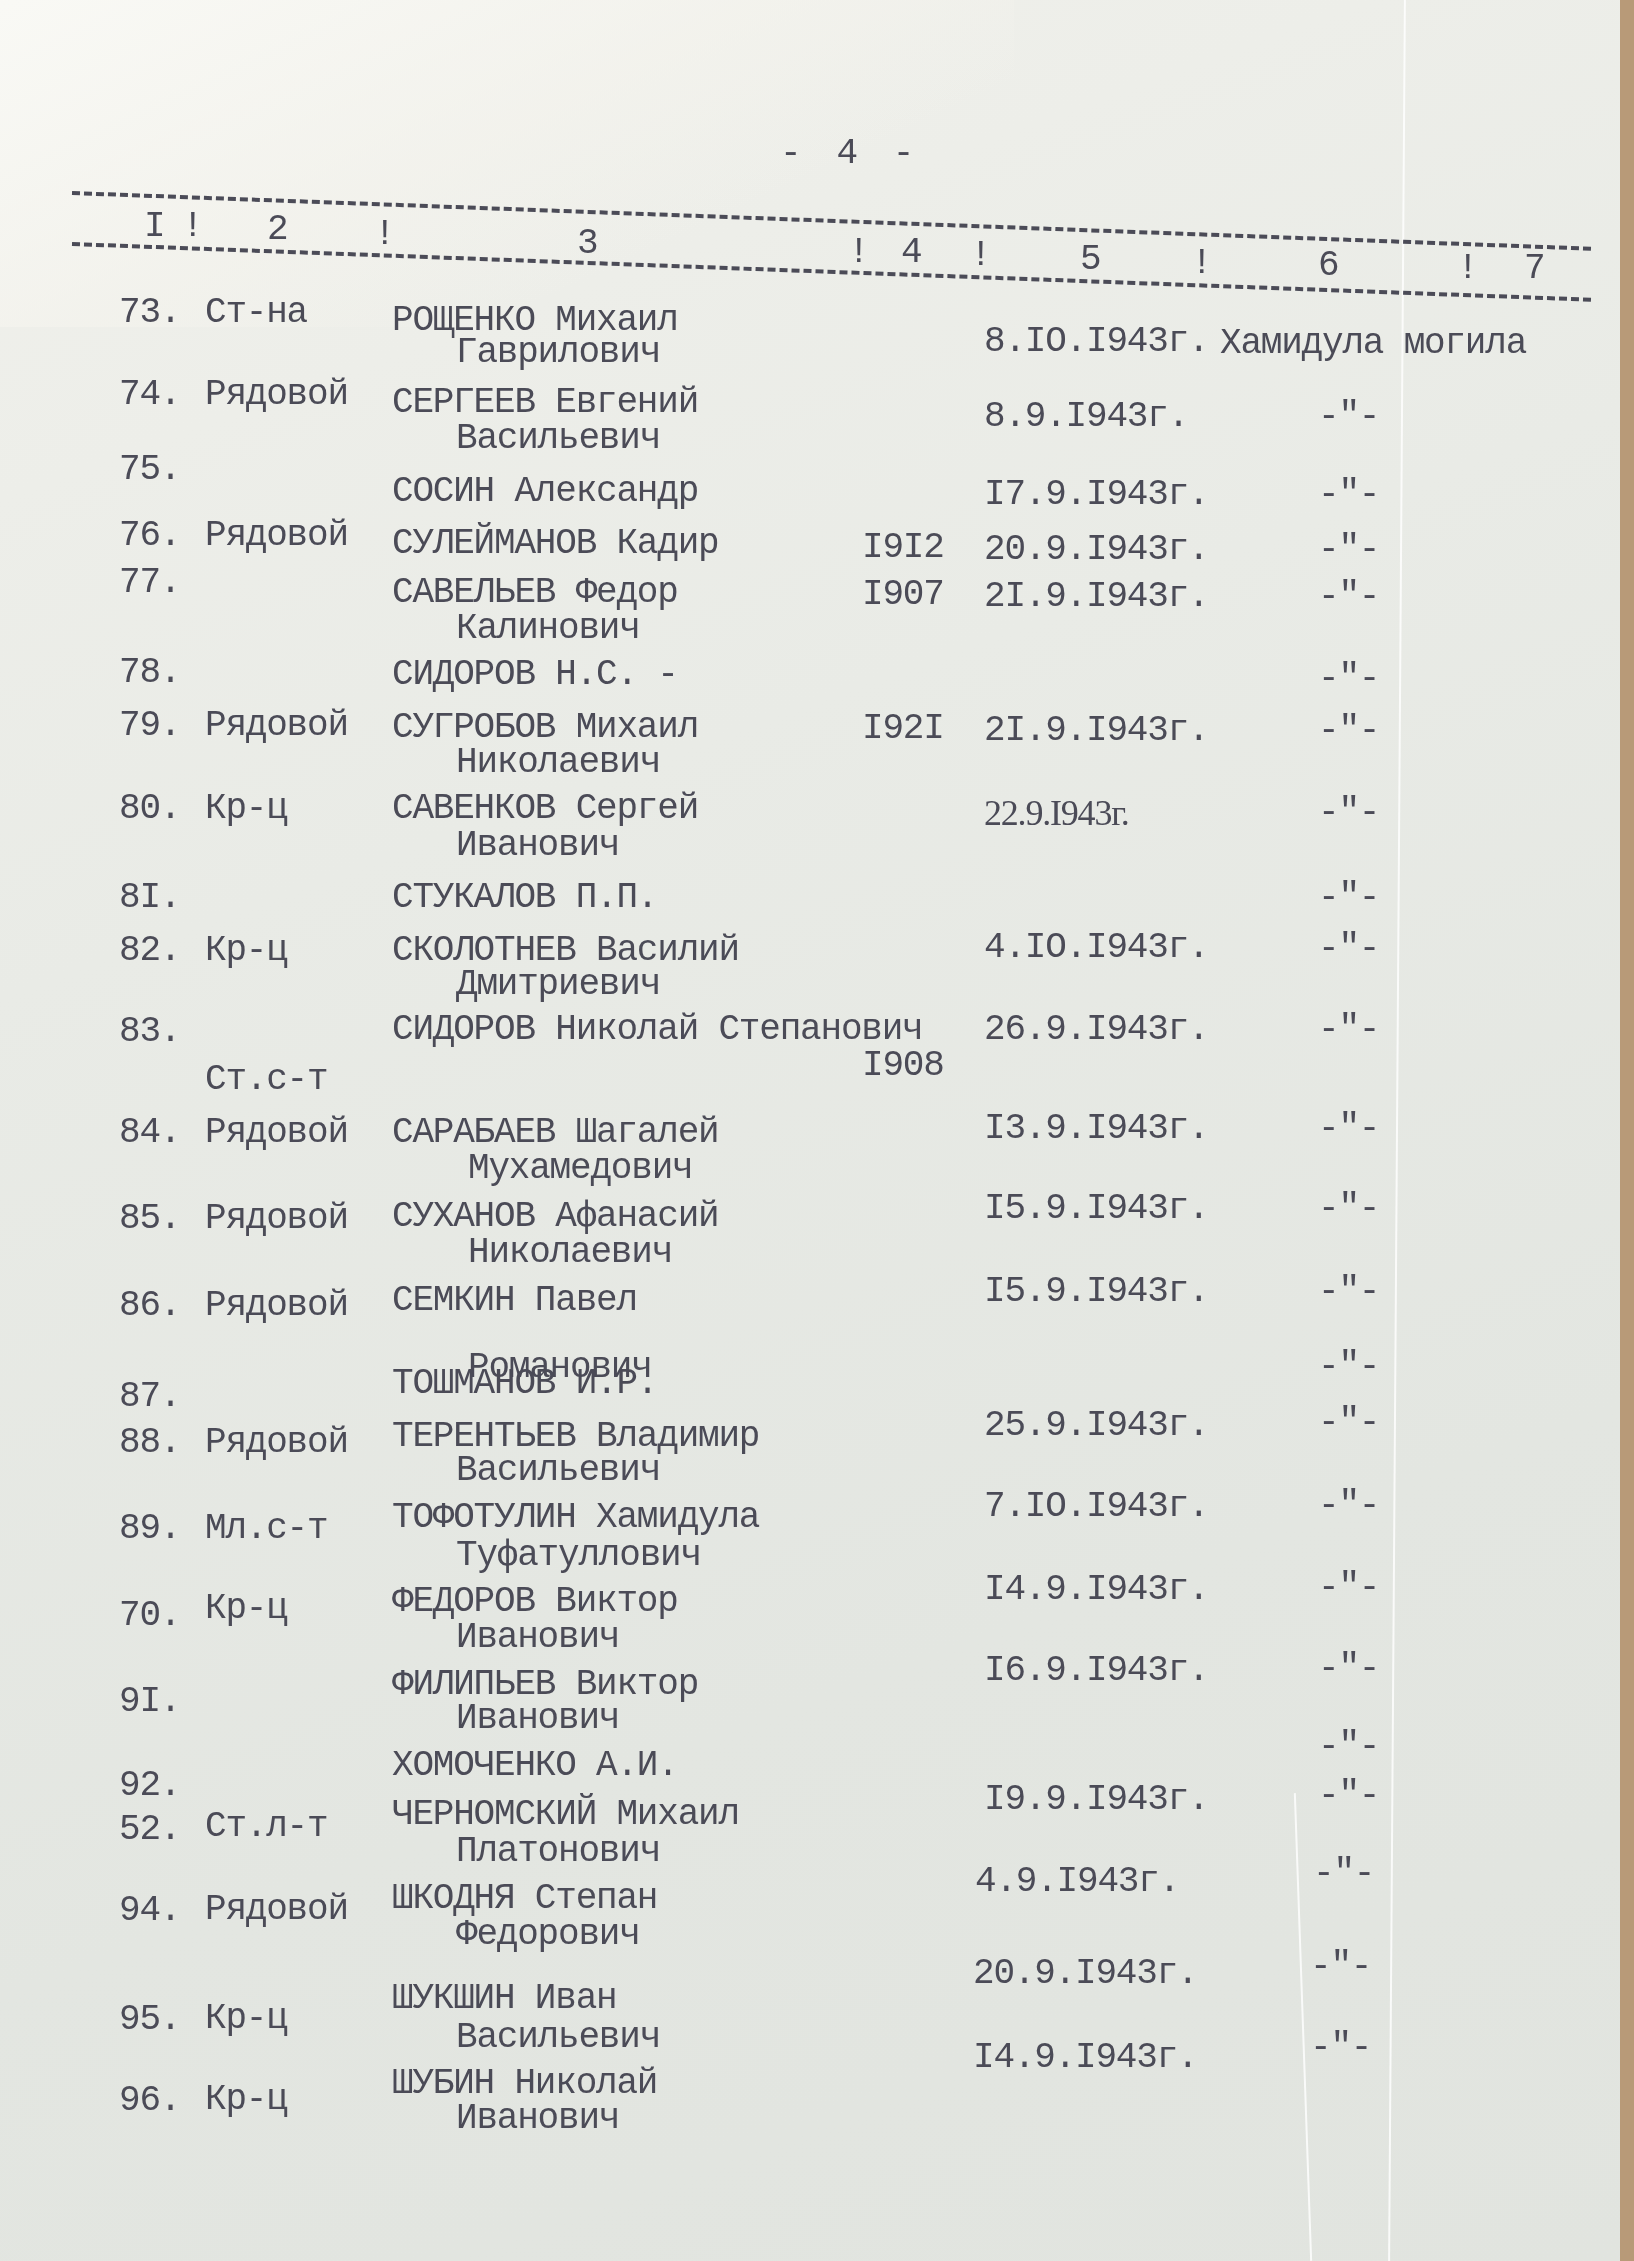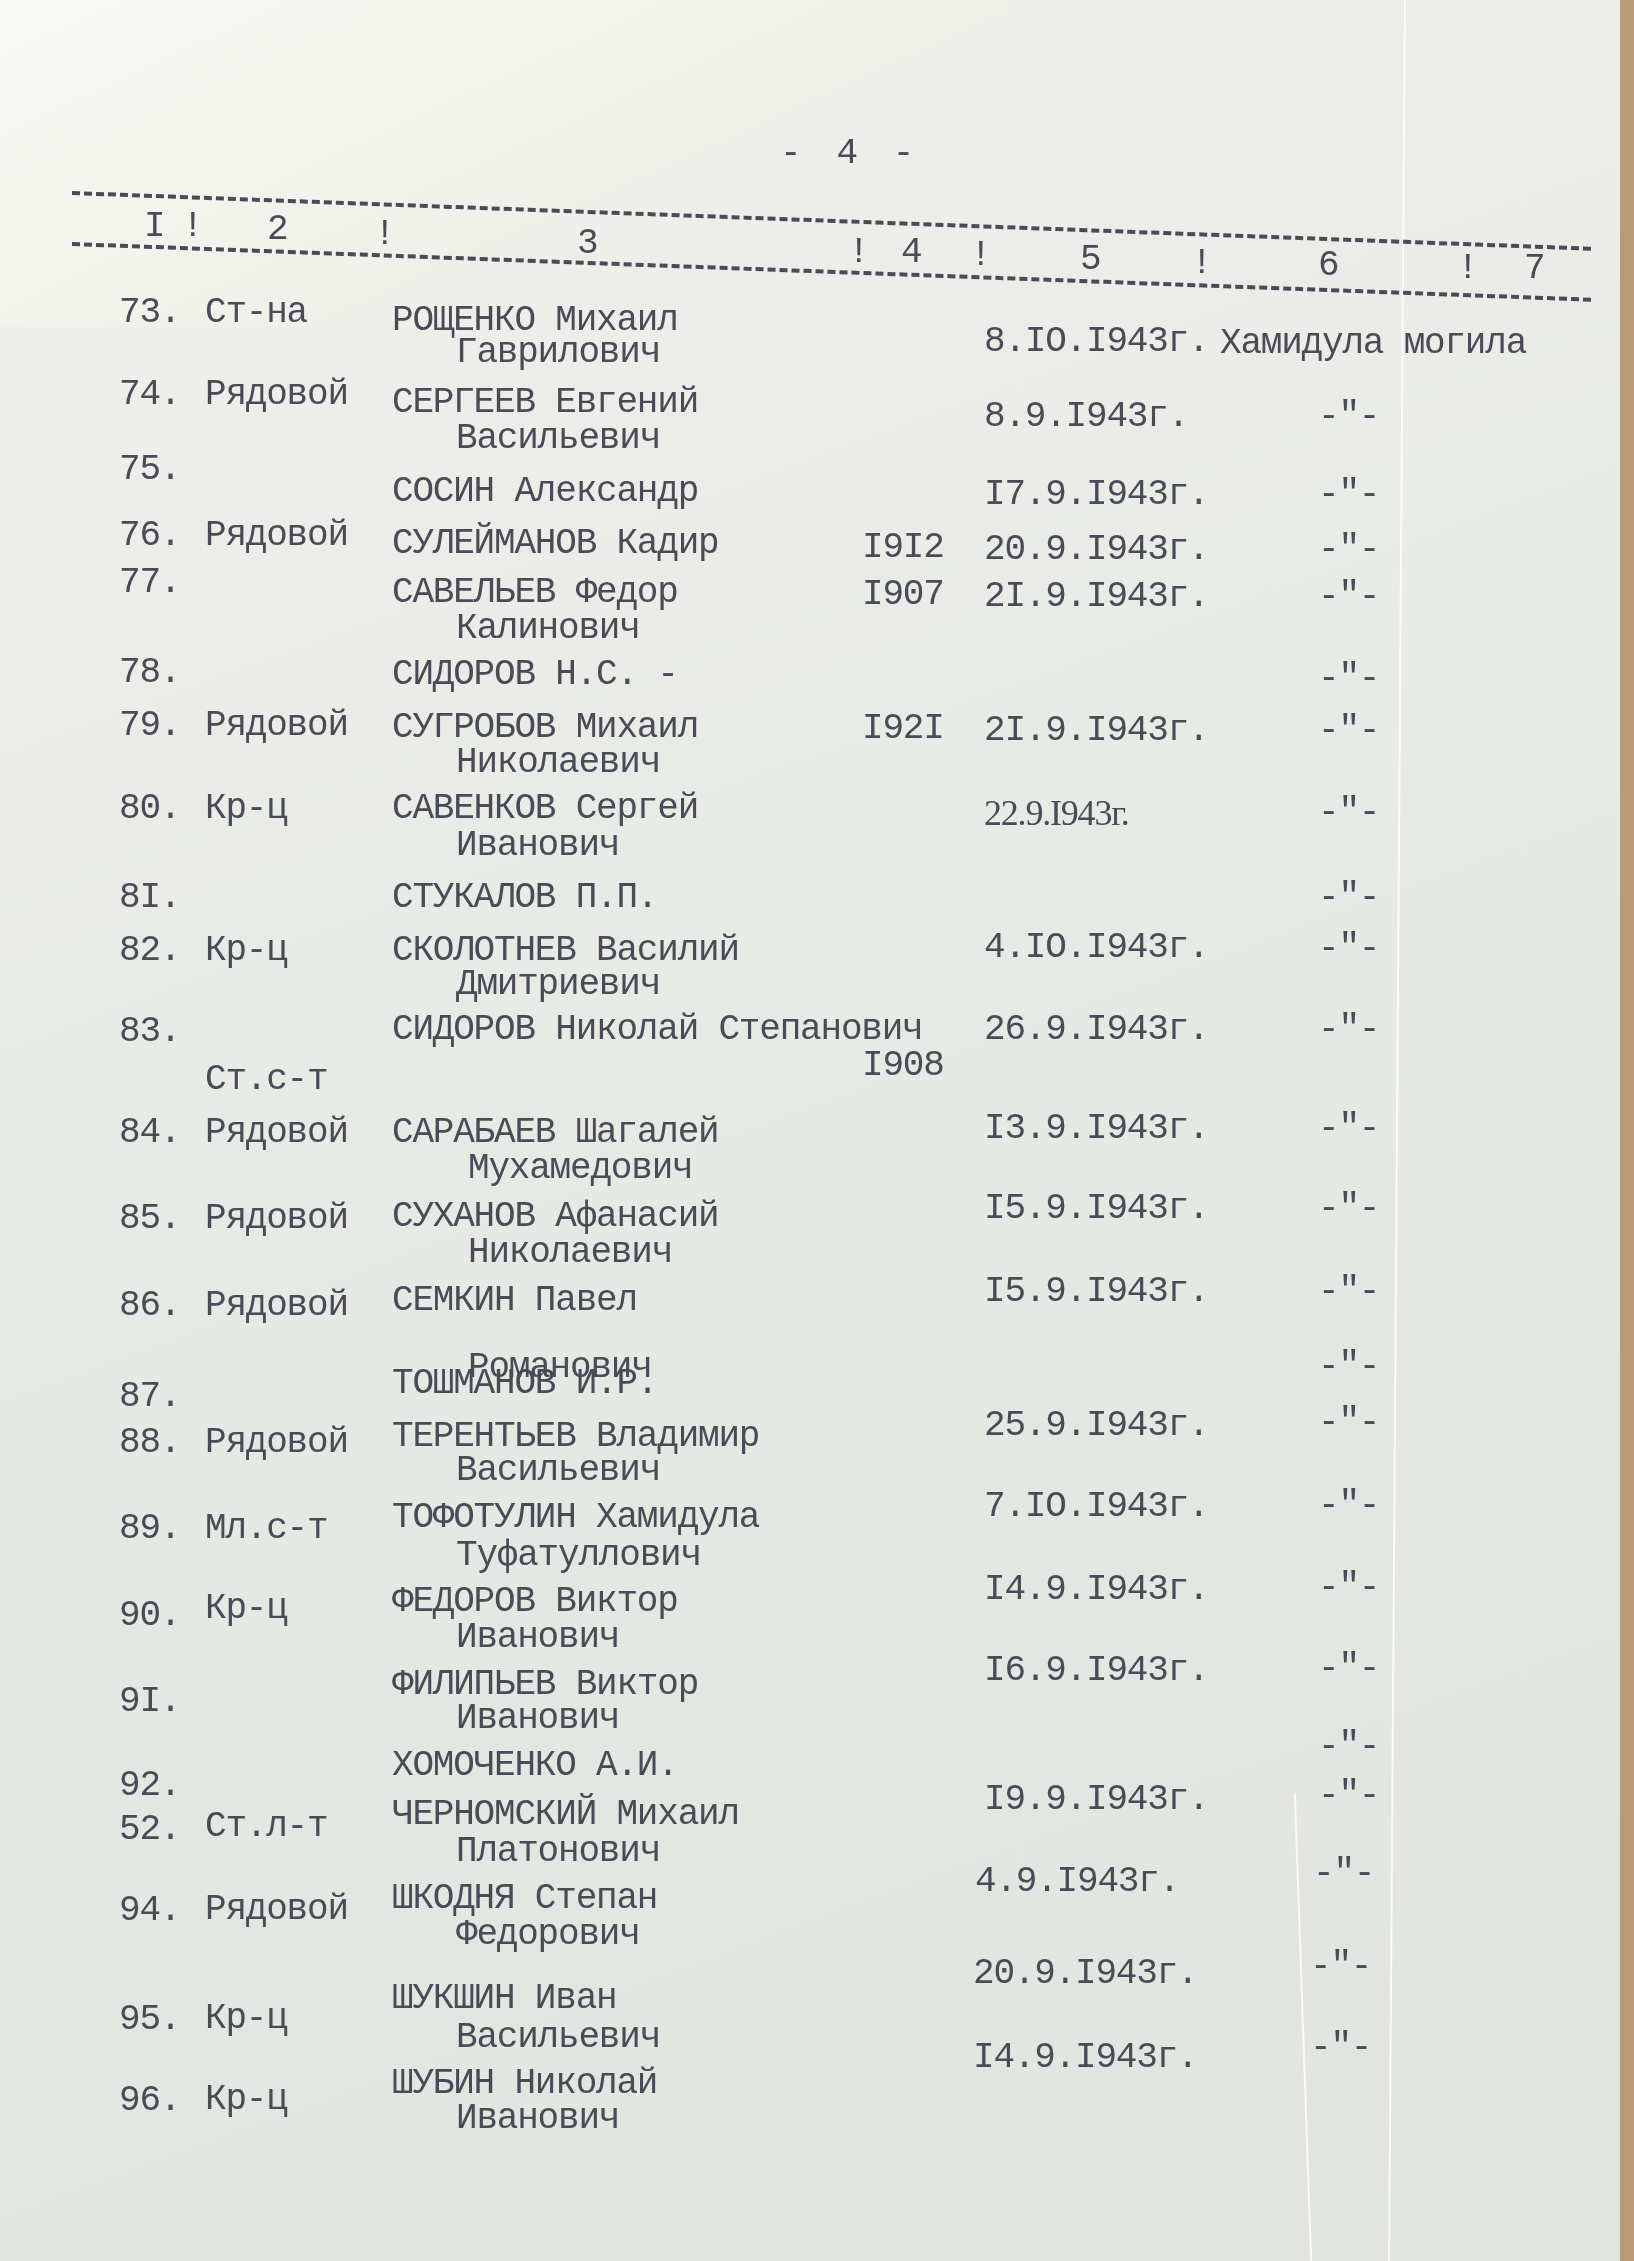--- a/index.html
+++ b/index.html
@@ -194,21 +194,21 @@
   <div>
     <div class="t" style="left:119px; top:1511px;">89.</div>
     <div class="t" style="left:205px; top:1511px;">Мл.с-т</div>
     <div class="t" style="left:392px; top:1500px;">ТОФОТУЛИН Хамидула</div>
     <div class="t" style="left:456px; top:1538px;">Туфатуллович</div>
     <div class="t" style="left:984px; top:1489px;">7.IO.I943г.</div>
     <div class="t" style="left:1318px; top:1488px;">-"-</div>
   </div>
 
   <div>
-    <div class="t" style="left:119px; top:1598px;">90.</div>
+    <div class="t" style="left:119px; top:1598px;">70.</div>
     <div class="t" style="left:205px; top:1591px;">Кр-ц</div>
     <div class="t" style="left:392px; top:1584px;">ФЕДОРОВ Виктор</div>
     <div class="t" style="left:456px; top:1620px;">Иванович</div>
     <div class="t" style="left:984px; top:1572px;">I4.9.I943г.</div>
     <div class="t" style="left:1318px; top:1570px;">-"-</div>
   </div>
 
   <div>
     <div class="t" style="left:119px; top:1684px;">9I.</div>
     <div class="t" style="left:392px; top:1667px;">ФИЛИПЬЕВ Виктор</div>

